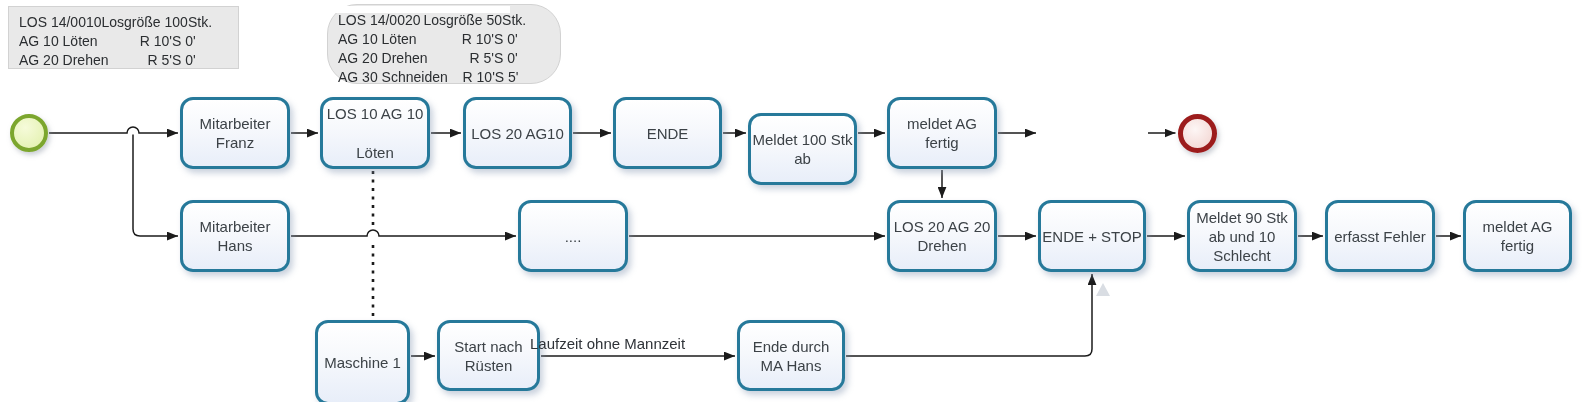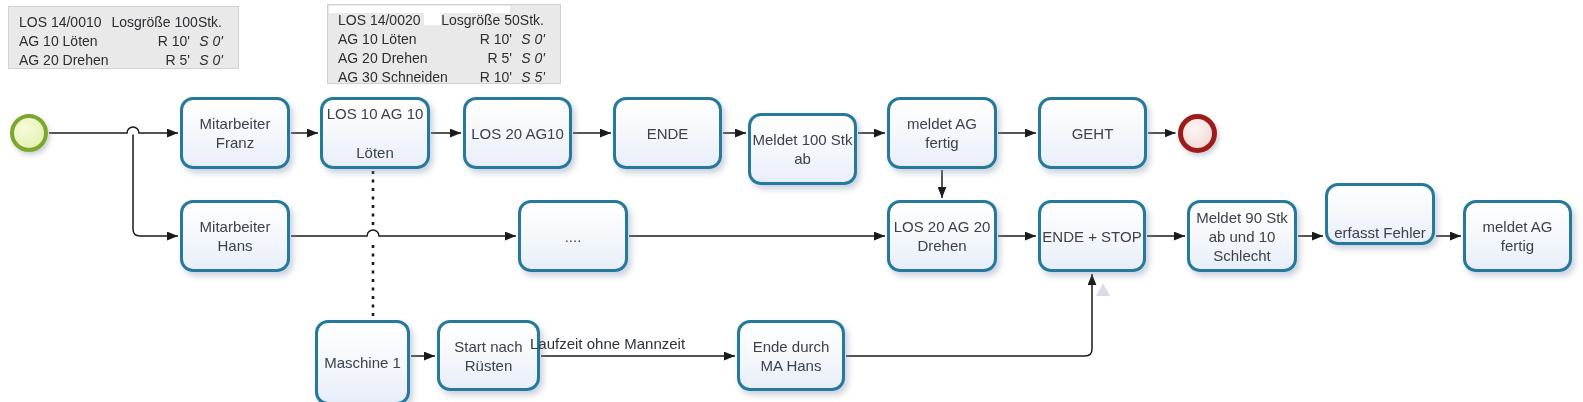--- a/index.html
+++ b/index.html
@@ -21,27 +21,27 @@
 
   
   .event{position:absolute;box-sizing:border-box;border-radius:50%;box-shadow:2px 3px 5px rgba(150,158,170,0.5);}
   .event.start{width:38px;height:38px;border:4px solid #7ca62e;
         background:radial-gradient(circle at 38% 32%,#f6fbda 0%,#e9f4bd 60%,#e0efa9 100%);}
   .event.end{width:39px;height:39px;border:5px solid #9c1c1c;
         background:radial-gradient(circle at 42% 36%,#fdf6f5 0%,#f6e0dd 60%,#f0d3cf 100%);}
 
   
   .card{position:absolute;box-sizing:border-box;background:#e9e9e9;border:1px solid #d2d2d2;
-        font-size:14px;color:#2b2e31;padding:6px 6px 4px 10px;}
+        font-size:14px;color:#2b2e31;padding:6px 24px 4px 10px;}
   .card-row{display:flex;align-items:baseline;height:19px;line-height:19px;}
   .cl{white-space:pre;}
   .cspace{flex:1;}
   .ctr{white-space:pre;margin-right:10px;}
   .rv{width:48px;text-align:right;white-space:pre;}
-  .sv{width:42px;text-align:center;white-space:pre;font-style:italic;}
+  .sv{width:42px;text-align:left;white-space:pre;}
   .card-strip{position:absolute;left:1px;top:1px;height:7px;width:78%;background:#ffffff;}
   .chip{display:inline-block;width:18px;height:13px;background:#ffffff;margin-left:3px;vertical-align:-2px;}
 
   
   .edge-label{position:absolute;font-size:15px;line-height:18px;color:#2f3338;text-align:left;white-space:nowrap;}
 </style>
 </head>
 <body>
 
 <div id="canvas">
@@ -89,43 +89,40 @@
       <div class="task-line">ENDE</div>
     </div>
     <div class="task" style="left: 748px; top: 113px; width: 109px; height: 72px;">
       <div class="task-line">Meldet 100 Stk</div>
       <div class="task-line">ab</div>
     </div>
     <div class="task" style="left: 887px; top: 97px; width: 110px; height: 72px;">
       <div class="task-line">meldet AG</div>
       <div class="task-line">fertig</div>
     </div>
-    <div class="task" style="left: 1038px; top: 97px; width: 109px; height: 72px;">
-      <div class="task-line">GEHT</div>
-    </div>
     <div class="task" style="left: 180px; top: 200px; width: 110px; height: 72px;">
       <div class="task-line">Mitarbeiter</div>
       <div class="task-line">Hans</div>
     </div>
     <div class="task" style="left: 518px; top: 200px; width: 110px; height: 72px;">
       <div class="task-line">....</div>
     </div>
     <div class="task" style="left: 887px; top: 200px; width: 110px; height: 72px; text-align: right;">
       <div class="task-line">LOS 20 AG 20</div>
       <div class="task-line">Drehen</div>
     </div>
     <div class="task" style="left: 1038px; top: 200px; width: 108px; height: 72px;">
       <div class="task-line">ENDE + STOP</div>
     </div>
     <div class="task" style="left: 1187px; top: 200px; width: 110px; height: 72px;">
       <div class="task-line">Meldet 90 Stk</div>
       <div class="task-line">ab und 10</div>
       <div class="task-line">Schlecht</div>
     </div>
-    <div class="task" style="left: 1325px; top: 183px; width: 110px; height: 62px; justify-content: flex-end;">
+    <div class="task" style="left: 1325px; top: 200px; width: 110px; height: 72px;">
       <div class="task-line">erfasst Fehler</div>
     </div>
     <div class="task" style="left: 1463px; top: 200px; width: 109px; height: 72px;">
       <div class="task-line">meldet AG</div>
       <div class="task-line">fertig</div>
     </div>
     <div class="task" style="left: 315px; top: 320px; width: 95px; height: 85px;">
       <div class="task-line">Maschine 1</div>
     </div>
     <div class="task" style="left: 437px; top: 320px; width: 103px; height: 71px;">
@@ -150,21 +147,21 @@
         <span class="rv">R 10'</span>
         <span class="sv">S 0'</span>
       </div>
       <div class="card-row">
         <span class="cl">AG 20 Drehen</span>
         <span class="cspace"></span>
         <span class="rv">R 5'</span>
         <span class="sv">S 0'</span>
       </div>
     </div>
-    <div class="card" style="left: 327px; top: 4px; width: 234px; height: 80px;">
+    <div class="card" style="left: 327px; top: 4px; width: 234px; height: 80px; border-radius: 30px;">
       <div class="card-strip"></div>
       <div class="card-row">
         <span class="cl">LOS 14/0020</span>
         <span class="chip"></span>
         <span class="cspace"></span>
         <span class="ctr">Losgröße 50Stk.</span>
       </div>
       <div class="card-row">
         <span class="cl">AG 10 Löten</span>
         <span class="cspace"></span>

